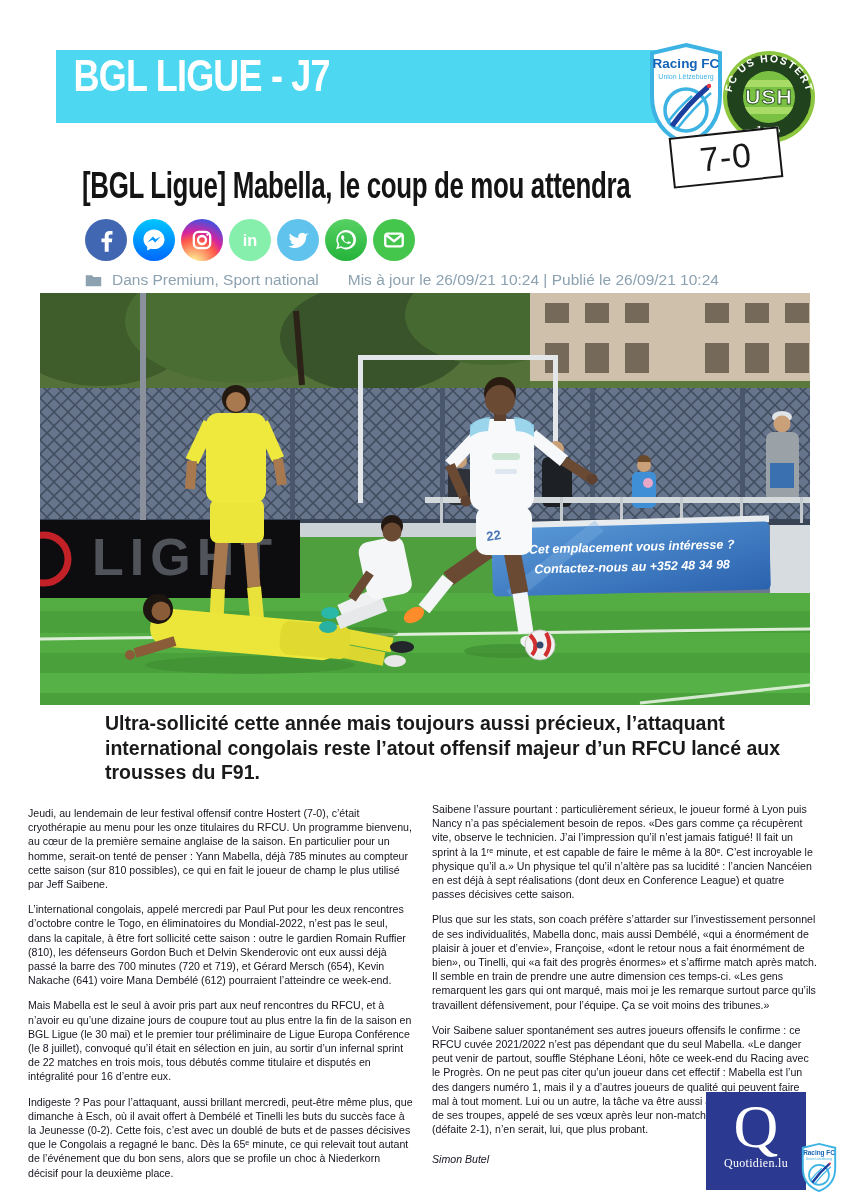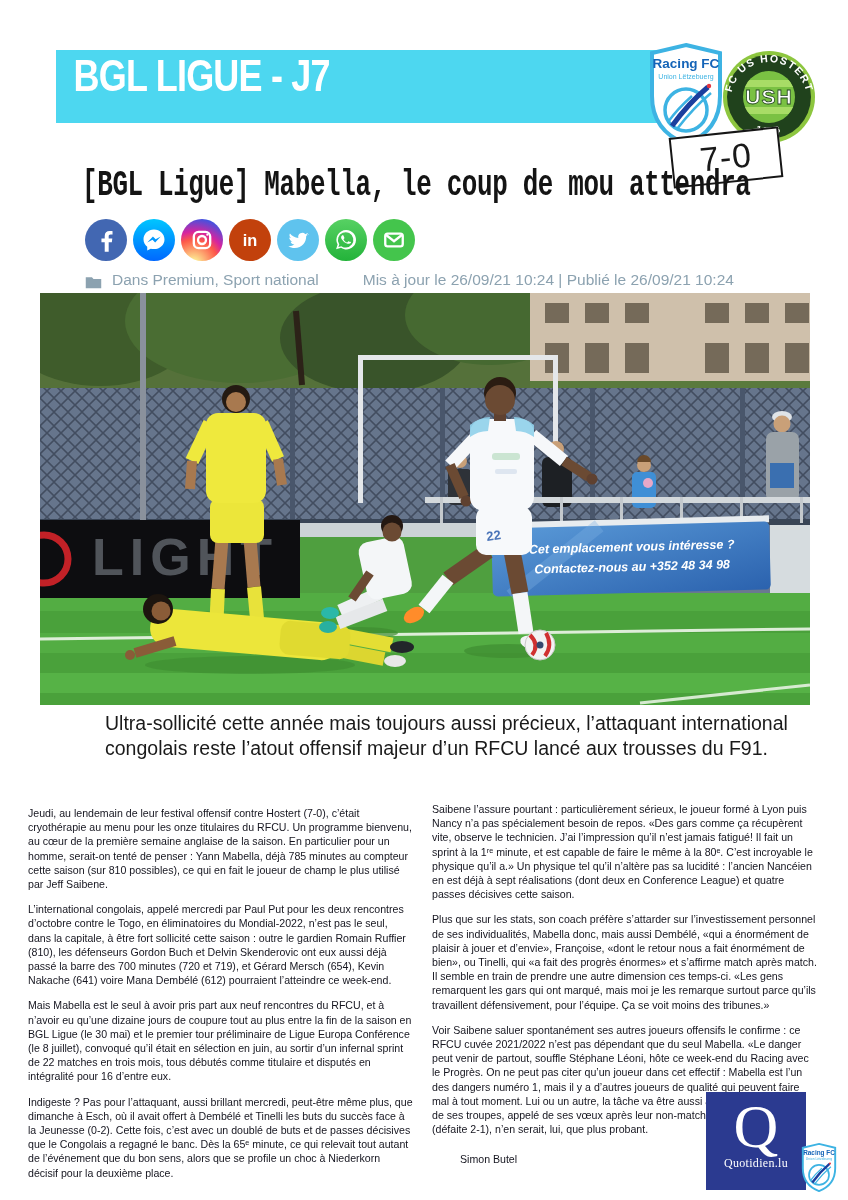--- a/index.html
+++ b/index.html
@@ -9,42 +9,42 @@
 
   
   .banner{left:50px;top:50px;width:657px;height:73px;background:#4dd7f0;display:flex;align-items:flex-start;margin-left:6px;}
   .banner-text{display:inline-block;transform:scaleX(.8);transform-origin:0 50%;
       font-size:45px;font-weight:700;color:#fff;letter-spacing:-1px;padding-left:22px;white-space:nowrap;}
   .scorebox{left:671px;top:132px;width:106px;height:47px;background:#fff;border:2.5px solid #161616;
       transform:rotate(-6deg);display:flex;align-items:center;justify-content:center;
       font-size:34px;color:#191919;letter-spacing:1px;}
 
   
-  .title{left:82px;top:165px;width:740px;white-space:nowrap;font-family:Liberation Mono, monospace;}
+  .title{left:82px;top:165px;width:740px;white-space:nowrap;}
   .title-inner{display:inline-block;transform:scaleX(.72);transform-origin:0 50%;
       font-size:36px;font-weight:700;color:#141414;letter-spacing:-.5px;}
   .social{left:85px;top:219px;display:flex;gap:6px;}
   .sicon{width:42px;height:42px;border-radius:50%;display:flex;align-items:center;justify-content:center;}
-  .meta{left:85px;top:271px;display:flex;align-items:flex-end;gap:10px;
+  .meta{left:85px;top:271px;display:flex;align-items:center;gap:10px;
       color:#8ca2b0;font-size:15.5px;}
-  .meta .dates{margin-left:34px;}
+  .meta .dates{margin-left:19px;}
 
   
   .photo{left:40px;top:293px;width:770px;height:412px;overflow:hidden;background:#6a7890;}
 
   
-  .lede{left:105px;top:711px;width:700px;font-size:19.5px;line-height:24.5px;color:#1a1a1a;}
+  .lede{left:105px;top:711px;width:700px;font-size:19.5px;line-height:24.5px;color:#1a1a1a;font-weight:bold;}
 
   
   .col{font-size:10.6px;line-height:14.2px;color:#15151f;text-align:left;}
   .col p{margin:8px 0 11px 0;}
   .col-left{left:28px;top:798px;width:385px;}
   .col-right{left:432px;top:794px;width:386px;}
   .subhead{font-weight:700;font-size:11.5px;margin-top:14px;color:#0e0e18;}
-  .byline{margin-top:16px;margin-left:28px;}
+  .byline{font-style:italic;margin-top:16px;}
 
   
   .qbox{left:706px;top:1092px;width:100px;height:98px;background:#2b3a90;color:#fff;
       display:flex;flex-direction:column;align-items:center;font-family:"Liberation Serif",serif;}
   .qletter{font-size:62px;line-height:64px;margin-top:2px;}
   .qname{font-size:12px;margin-top:-2px;letter-spacing:.3px;}
   .mini-racing{left:799px;top:1142px;}
 
   svg text{font-family:"Liberation Sans",sans-serif;}
 </style>
@@ -117,21 +117,21 @@
           <path fill="#fff" d="M18 9c-5 0-9 3.7-9 8.3 0 2.6 1.2 4.9 3.2 6.4V27l3-1.6c.9.3 1.8.4 2.8.4 5 0 9-3.7 9-8.3S23 9 18 9zm1 11.2-2.3-2.4-4.5 2.4 4.9-5.2 2.3 2.4 4.4-2.4-4.8 5.2z"></path>
         </svg>
     </div>
     <div class="sicon" style="background:radial-gradient(circle at 30% 107%,#fdf497 0%,#fdf497 5%,#fd5949 45%,#d6249f 60%,#285aeb 90%)">
       <svg width="42" height="42" viewBox="0 0 36 36" fill="none" stroke="#fff" stroke-width="2">
         <rect x="11" y="11" width="14" height="14" rx="4"></rect>
           <circle cx="18" cy="18" r="3.4"></circle>
           <circle cx="22.6" cy="13.4" r="1" fill="#fff" stroke="none"></circle>
         </svg>
     </div>
-    <div class="sicon" style="background:#c2410c">
+    <div class="sicon" style="background:#86efac">
       <svg width="42" height="42" viewBox="0 0 36 36">
           <text x="18" y="23.5" text-anchor="middle" font-size="14" font-weight="700" fill="#fff">in</text>
         </svg>
     </div>
     <div class="sicon" style="background:#5fc3ee">
       <svg width="42" height="42" viewBox="0 0 36 36">
           <path fill="#fff" d="M27 13.4c-.6.3-1.3.5-2 .6.7-.4 1.3-1.1 1.5-1.9-.7.4-1.4.7-2.2.9a3.5 3.5 0 0 0-6 3.2c-2.9-.2-5.5-1.6-7.2-3.8-.8 1.3-.4 3 .9 3.9-.5 0-1.1-.2-1.5-.4 0 1.6 1.1 3 2.7 3.4-.5.1-1 .2-1.5.1.4 1.4 1.7 2.4 3.2 2.4a7 7 0 0 1-5.2 1.5c1.6 1 3.4 1.6 5.4 1.6 6.5 0 10.1-5.4 9.9-10.2.7-.5 1.3-1.1 2-1.9z"></path>
         </svg>
     </div>
     <div class="sicon" style="background:linear-gradient(180deg,#57d163,#23b33a)">

